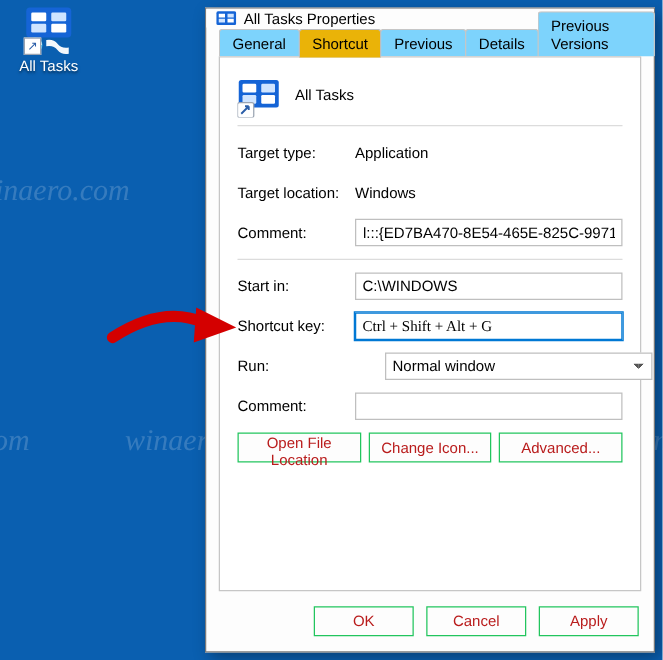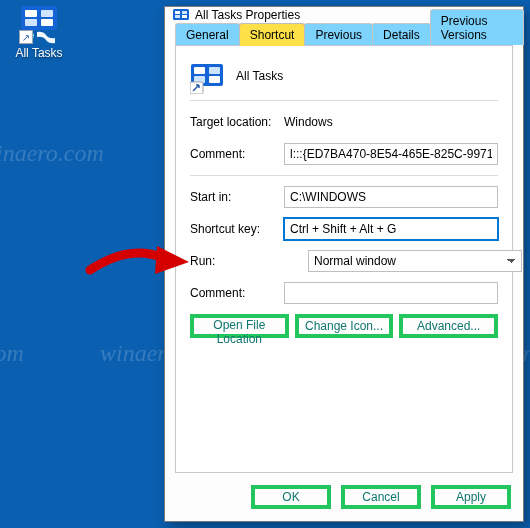--- a/index.html
+++ b/index.html
@@ -74,21 +74,21 @@
   .tab {
     padding: 4px 10px 3px 10px;
     border: 1px solid #c6c6c6;
     border-bottom: none;
     border-radius: 3px 3px 0 0;
     background: #7dd3fc;
     position: relative;
     margin-right: -1px;
   }
   .tab.active {
-    background: #fde047;
+    background: #eab308;
     border-color: #bdbdbd;
     z-index: 2;
     padding-bottom: 4px;
     margin-bottom: -1px;
   }
   .tabpanel {
     margin: 0 10px;
     border: 1px solid #c6c6c6;
     background: #fff;
     height: 428px;
@@ -115,44 +115,44 @@
   input.txt, select.sel {
     width: 100%;
     height: 22px;
     border: 1px solid #bfbfbf;
     padding: 0 5px;
     font-family: inherit;
     font-size: 12px;
     background: #fff;
     color: #000;
   }
-  input.highlighted { border-color: #0078d4; outline: 1px solid #0078d4; }
+  input.highlighted { border-color: #0078d4; outline: 1px solid #0078d4; font-family: Liberation Serif, serif; }
   select.sel {
     appearance: none;
     background-image: linear-gradient(45deg, transparent 50%, #555 50%),
                       linear-gradient(135deg, #555 50%, transparent 50%);
     background-position: right 10px center, right 6px center;
     background-size: 4px 4px, 4px 4px;
     background-repeat: no-repeat;
     margin-left: 24px;
   }
 
   .btn-row-panel {
     display: flex; gap: 6px; margin-top: 6px;
   }
   .btn-row-panel button { flex: 1; }
 
   button.winbtn {
     height: 24px;
-    border: 4px solid #22c55e;
+    border: 1px solid #22c55e;
     background: #fdfdfd;
     font-family: inherit;
     font-size: 12px;
     padding: 0 6px;
-    color: #0f766e;
+    color: #b91c1c;
   }
 
   .dialog-buttons {
     position: absolute;
     bottom: 12px; right: 12px;
     display: flex; gap: 10px;
   }
   .dialog-buttons button { width: 80px; }
 
   
@@ -238,20 +238,24 @@
           <rect x="19" y="16" width="11" height="7" rx="1" fill="#fff"></rect>
           <rect x="0" y="22" width="13" height="12" rx="1.5" fill="#fff" stroke="#9aa4b2"></rect>
           <path d="M3 31 L9 25 M9 25 l-3 0 M9 25 l0 3" stroke="#2b5ea8" stroke-width="1.5" fill="none"></path>
         </svg>
       </span>
       <span>All Tasks</span>
     </div>
     <hr class="sep">
 
     <div class="field-row">
+      <div class="flabel">Target type:</div>
+      <div class="fvalue">Application</div>
+    </div>
+    <div class="field-row">
       <div class="flabel">Target location:</div>
       <div class="fvalue">Windows</div>
     </div>
     <div class="field-row">
       <div class="flabel">Comment:</div>
       <div class="fvalue"><input class="txt" type="text" value="l:::{ED7BA470-8E54-465E-825C-99712043E01C}" style=""></div>
     </div>
 
     <hr class="sep">
 

